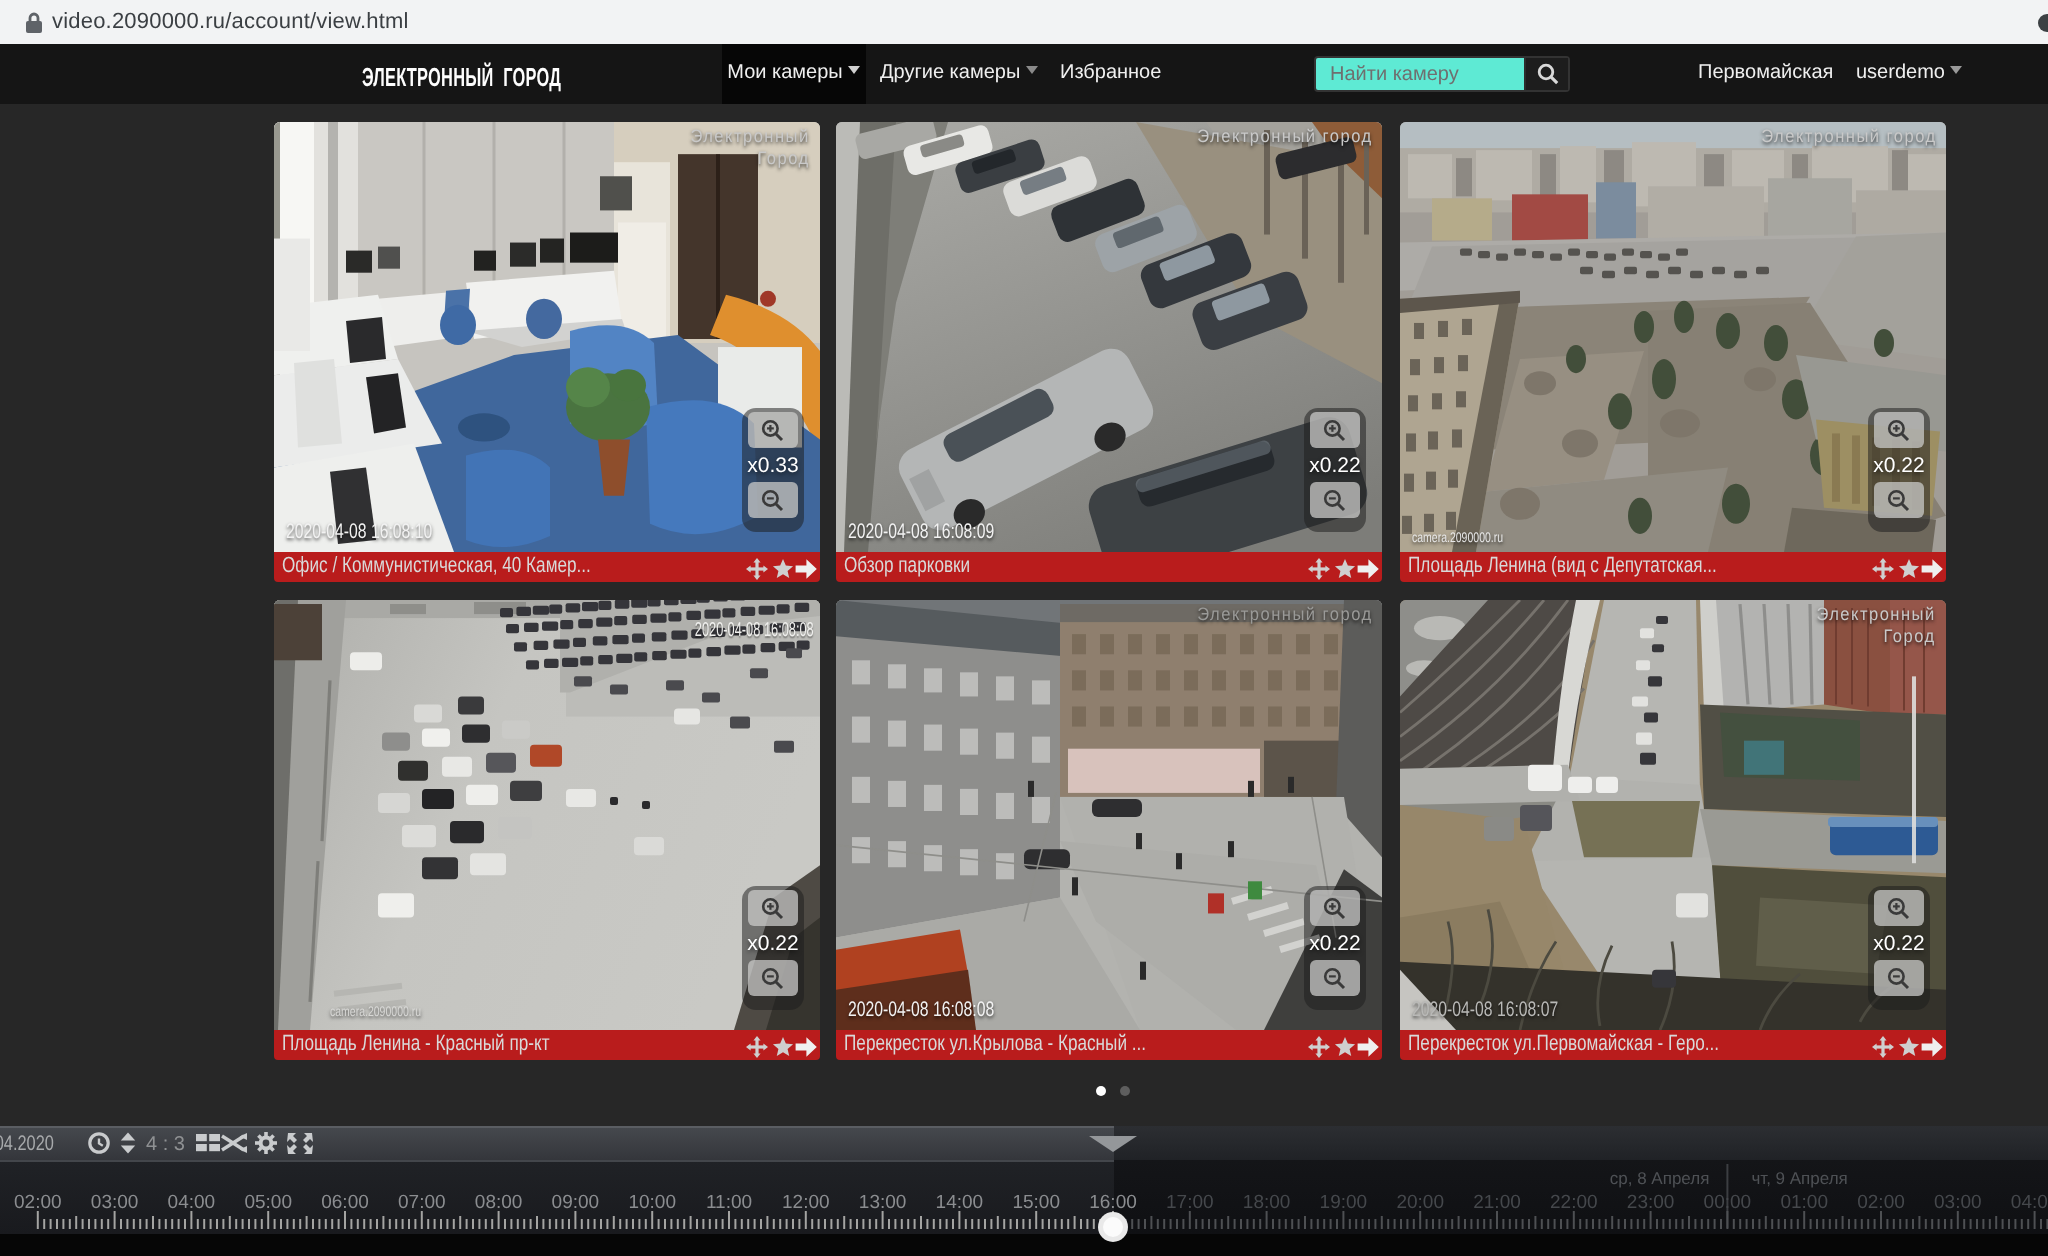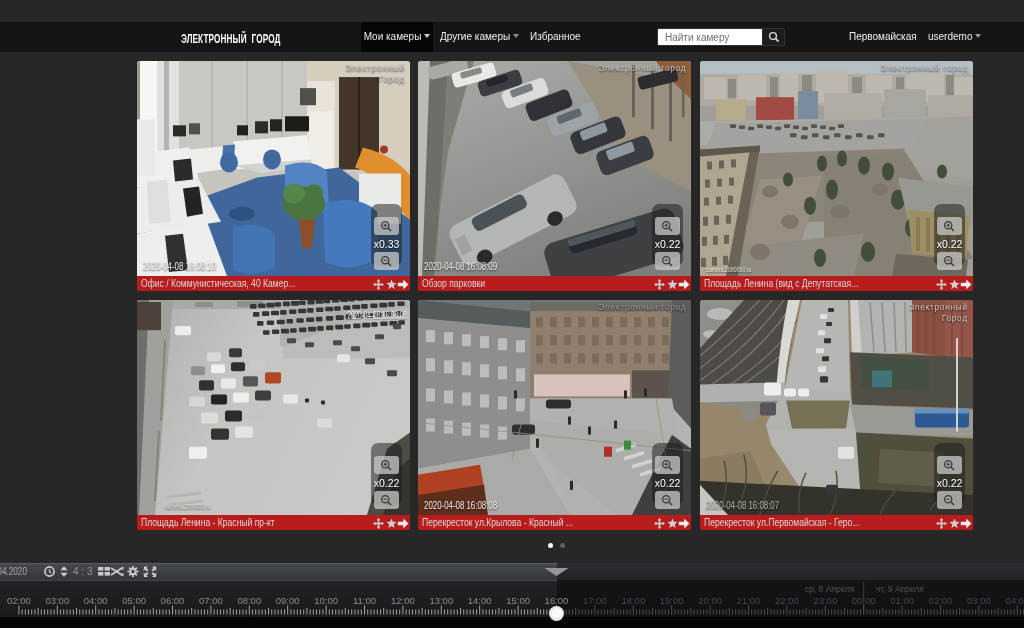--- a/index.html
+++ b/index.html
@@ -10,48 +10,56 @@
 #urlbar .txt { position:absolute; left:26px; top:4.5px; font-size:11px; color:#3b3f43; letter-spacing:0.1px; }
 
 #nav { position:absolute; left:0; top:22px; width:1024px; height:30px; background:#151515; color:#fff; }
 #nav .logo { position:absolute; left:181px; top:8.5px; font-size:13px; font-weight:bold; color:#fdfdfd; letter-spacing:0.2px; transform:scaleX(0.63); transform-origin:left; white-space:nowrap;}
 .navitem { position:absolute; top:0; height:30px; line-height:30px; font-size:10px; color:#efefef; white-space:nowrap;margin-left:48px; }
 #mi1 { left:313px; width:72px; background:#060606; text-align:center; }
 #mi2 { left:392px; width:74px; text-align:center; }
 #mi3 { left:482px; width:52px; }
 .caret { display:inline-block; width:0; height:0; border-left:3.5px solid transparent;
   border-right:3.5px solid transparent; border-top:4px solid #cfcfcf; vertical-align:2px; margin-left:3px;}
-#search { position:absolute; left:657px; top:6px; width:128px; height:18px; background:#ffffff;
+#search { position:absolute; left:657px; top:6px; width:128px; height:18px; background:#5eead4;
   border:1px solid #333; border-radius:2px; }
 #search .ph { position:absolute; left:7px; top:2.5px; font-size:10px; color:#6f6f6f; }
 #search .btn { position:absolute; right:0; top:0; width:22px; height:16px; border-left:1px solid #2c2c2c; background:#1d1d1d; }
 #tpod { left:801px; width:62px; }
 #usr  { left:880px; width:50px;text-align:right; }
 
 .tile { position:absolute; width:273px; }
 .photo { position:absolute; left:0; top:0; width:273px; height:215px; border-radius:3px 3px 0 0; overflow:hidden; background:#555; }
 .cap { position:absolute; left:0; top:215px; width:273px; height:15px; background:#b91c1c; border-radius:0 0 2px 2px; }
 .cap .t { position:absolute; left:4px; top:1px; font-size:11px; color:#d9d9d9; white-space:nowrap; transform:scaleX(0.78); transform-origin:left; }
 .cap svg { position:absolute; top:3px; }
 .wm { position:absolute; right:5px; top:2px; text-align:right; font-size:9px; color:#c9c9c9;
   letter-spacing:0.8px; text-shadow:0 1px 2px rgba(0,0,0,0.8); line-height:10.5px; transform:scaleX(0.92); transform-origin:right;}
 .ts { position:absolute; left:6px; bottom:4px; font-size:10.5px; color:#f2f2f2; text-shadow:0 1px 2px rgba(0,0,0,0.7); white-space:nowrap; transform:scaleX(0.75); transform-origin:left;}
 .zp { position:absolute; right:8px; bottom:10px; width:31px; height:62px; text-align:center;
-  background:rgba(28,28,28,0.52); border-radius:7px; padding-top:13px; }
+  background:rgba(28,28,28,0.52); border-radius:7px; padding-top:2px; }
 .zb { width:25px; height:18px; margin:0 auto; border-radius:3px; background:rgba(202,202,200,0.75);
   position:relative; }
 .zt { font-size:10.5px; color:#fff; height:17px; line-height:17px; padding:1px 0;
   text-shadow:0 1px 2px rgba(0,0,0,0.6); }
 
 .dot { position:absolute; width:5px; height:5px; border-radius:50%; top:543px; }
 
 #tl { position:absolute; left:0; top:563px; width:1024px; height:65px; }
 </style></head>
 <body>
 <div id="page">
+<div id="urlbar">
+  <svg style="position:absolute;left:12px;top:6px" width="10" height="11" viewBox="0 0 10 11">
+    <rect x="1" y="4.5" width="8" height="6" rx="1" fill="#5f6368"></rect>
+    <path d="M3 5 V3 a2 2 0 0 1 4 0 V5" fill="none" stroke="#5f6368" stroke-width="1.4"></path>
+  </svg>
+  <div class="txt">video.2090000.ru/account/view.html</div>
+  <div style="position:absolute;right:-4px;top:7px;width:9px;height:9px;border-radius:50%;background:#3c4043"></div>
+</div>
 <div id="nav">
   <div class="logo">ЭЛЕКТРОННЫЙ&nbsp; ГОРОД</div>
   <div class="navitem" id="mi1">Мои камеры<span class="caret"></span></div>
   <div class="navitem" id="mi2">Другие камеры<span class="caret" style="border-top-color:#8a8a8a"></span></div>
   <div class="navitem" id="mi3">Избранное</div>
   <div id="search">
     <div class="ph">Найти камеру</div>
     <div class="btn">
           <svg width="12" height="12" viewBox="0 0 12 12" style="position:absolute;left:5px;top:2px">
       <circle cx="5" cy="5" r="3.4" fill="none" stroke="#d8d8d8" stroke-width="1.4"></circle>

